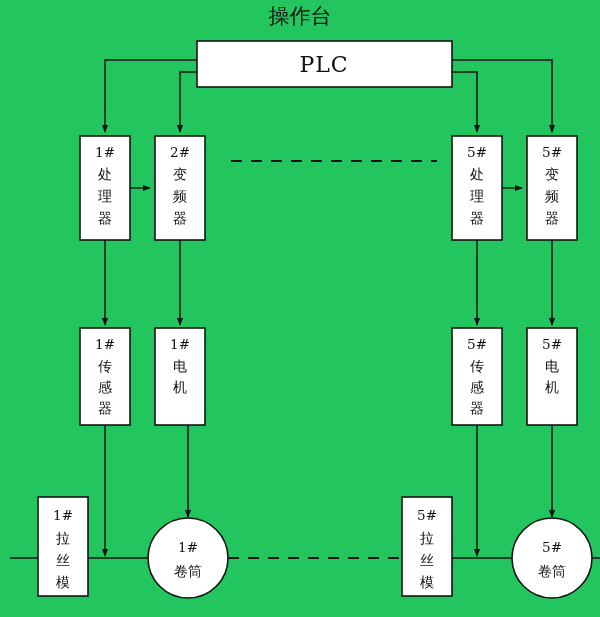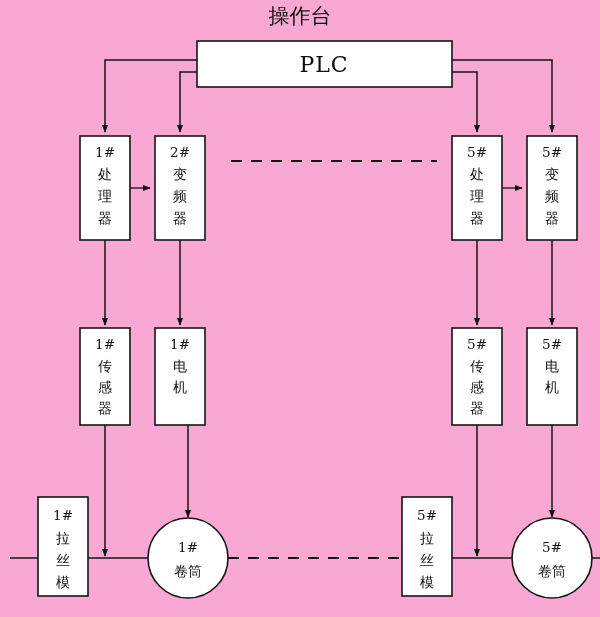--- a/index.html
+++ b/index.html
@@ -10,21 +10,21 @@
   body {
     width: 600px;
     height: 617px;
     font-family: "DejaVu Sans", sans-serif;
     overflow: hidden;
   }
   #diagram-root {
     position: relative;
     width: 600px;
     height: 617px;
-    background: #f9a8d4;
+    background: #22c55e;
   }
   svg#diagram-svg {
     position: absolute;
     left: 0;
     top: 0;
     width: 600px;
     height: 617px;
   }
   .box-rect {
     fill: #ffffff;

